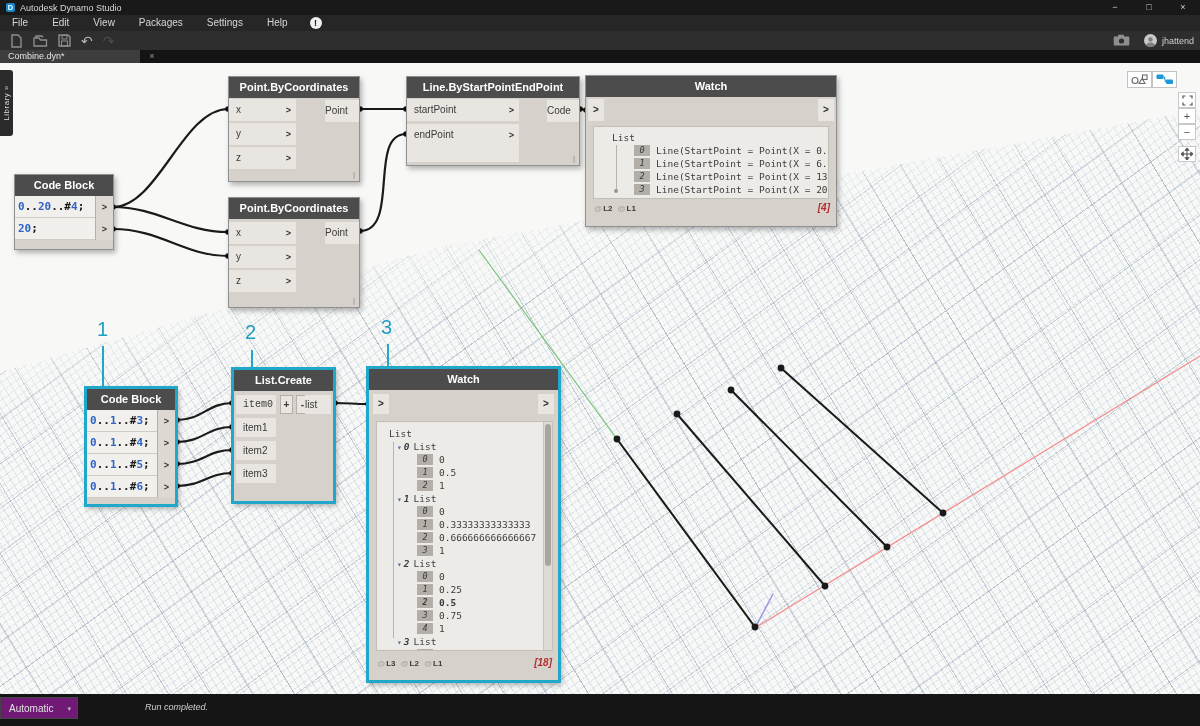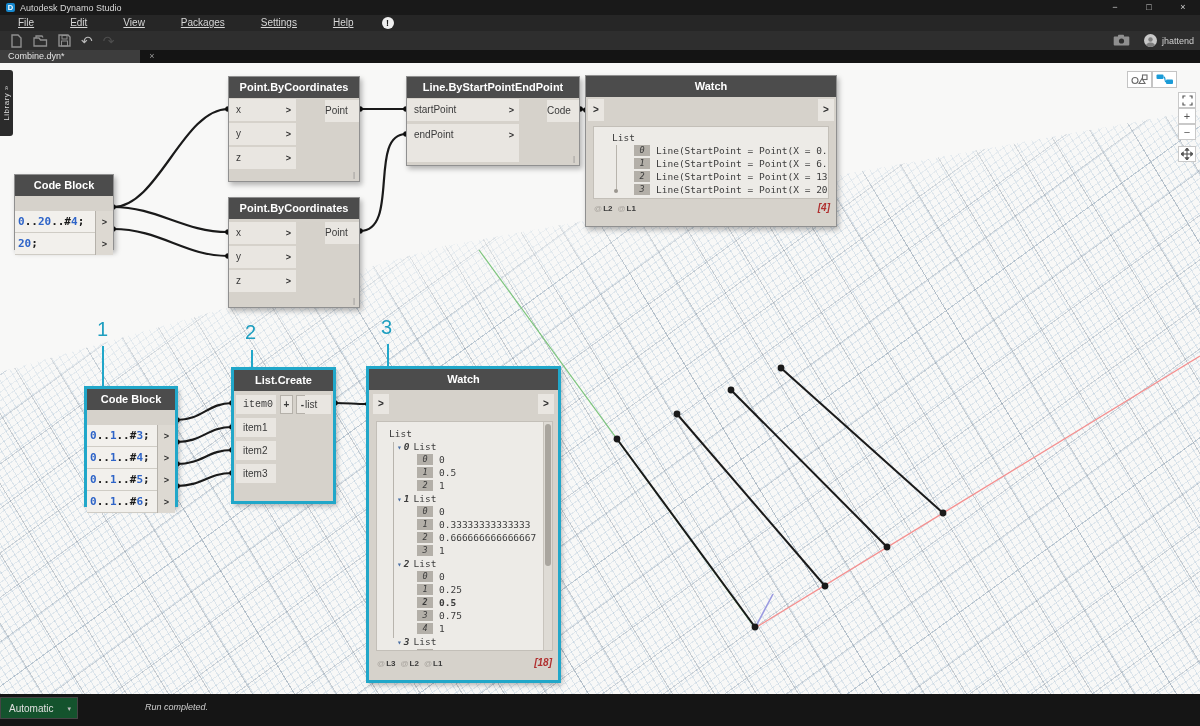--- a/index.html
+++ b/index.html
@@ -7,21 +7,21 @@
        font-family:"Liberation Sans",sans-serif;-webkit-font-smoothing:antialiased;}
   
   .titlebar{position:absolute;left:0;top:0;width:1200px;height:15px;background:#191919;color:#d8d8d8;
             display:flex;align-items:center;font-size:9px;z-index:50;}
   .dlogo{width:9px;height:9px;margin:0 5px 0 6px;background:#1789cf;border-radius:2px;color:#fff;
          font-size:7.5px;font-weight:bold;text-align:center;line-height:9px;}
   .winbtns{position:absolute;right:0;top:0;height:15px;display:flex;}
   .winbtn{width:34px;height:15px;color:#cfcfcf;font-size:9px;text-align:center;line-height:14px;}
   .menubar{position:absolute;left:0;top:15px;width:1200px;height:16px;background:#262626;z-index:50;
            display:flex;align-items:center;color:#d6d6d6;font-size:10px;}
-  .menuitem{padding:0 18px;height:16px;line-height:16px;text-decoration:underline;}
+  .menuitem{padding:0 12px;height:16px;line-height:16px;}
   .infoicon{width:12px;height:12px;background:#efefef;border-radius:50%;color:#1d1d1d;font-weight:bold;
             font-size:9px;text-align:center;line-height:12px;margin-left:10px;}
   .toolbar{position:absolute;left:0;top:31px;width:1200px;height:19px;background:#2e2e2e;z-index:50;
            border-bottom:1px solid #1d1d1d;display:flex;align-items:center;}
   .tbicon{margin-left:10px;display:inline-flex;align-items:center;}
   .tbright{position:absolute;right:6px;top:0;height:19px;display:flex;align-items:center;color:#cfcfcf;font-size:9px;}
   .avatar{width:13px;height:13px;border-radius:50%;background:#c9c9c9;margin:0 5px 0 14px;position:relative;overflow:hidden;}
   .avatar svg{position:absolute;left:1px;top:2px;}
   .tabbar{position:absolute;left:0;top:50px;width:1200px;height:13px;background:#141414;z-index:50;}
   .tab{position:absolute;left:0;top:0;width:140px;height:13px;background:#3d3d3d;color:#e3e3e3;
@@ -45,21 +45,21 @@
   .node{position:absolute;background:#d6d2cb;border:1px solid #909090;z-index:5;
         box-shadow:2px 3px 5px rgba(0,0,0,.28);box-sizing:border-box;}
   .node.selected{border:2px solid #21a7c9;box-shadow:0 0 0 1px #21a7c9,2px 3px 5px rgba(0,0,0,.28);}
   .nhead{position:absolute;left:0;right:0;top:0;height:21px;background:#4c4c4c;color:#fff;
          font-size:11px;font-weight:bold;text-align:center;line-height:21px;white-space:nowrap;overflow:hidden;}
   .inrow{position:absolute;background:#e9e6e1;font-size:10px;color:#3a3a3a;line-height:22px;
          padding-left:7px;box-sizing:border-box;}
   .inrow .pchev{position:absolute;right:5px;top:0;font-size:9px;font-weight:bold;color:#2e2e2e;}
   .outrow{position:absolute;background:#e9e6e1;font-size:10px;color:#3a3a3a;line-height:22px;
           text-align:right;padding-right:18px;box-sizing:border-box;}
-  .coderow{position:absolute;background:#f2f0ec;border-bottom:1px solid #cfccc5;box-sizing:border-box;margin-top:15px;}
+  .coderow{position:absolute;background:#f2f0ec;border-bottom:1px solid #cfccc5;box-sizing:border-box;}
   .code-text{position:absolute;left:3px;top:0;right:18px;font-family:"DejaVu Sans Mono",monospace;
              font-size:11px;font-weight:bold;color:#1a1a1a;line-height:22px;white-space:nowrap;overflow:hidden;}
   .cnum{color:#2e64c8;}
   .codeport{position:absolute;right:0;top:0;width:17px;height:22px;background:#ddd9d2;
             border-left:1px solid #b5b1aa;text-align:center;line-height:22px;font-size:9px;font-weight:bold;color:#2e2e2e;}
   .resize-glyph{position:absolute;right:4px;bottom:2px;font-size:8px;color:#8a8a8a;}
   .ioport{position:absolute;width:16px;height:22px;background:#e9e6e1;text-align:center;
           line-height:22px;font-size:10px;font-weight:bold;color:#2e2e2e;}
   .wcontent{position:absolute;background:#edebe7;border:1px solid #c3bfb8;overflow:hidden;box-sizing:border-box;}
   .wlist{font-family:"DejaVu Sans Mono",monospace;font-size:9.5px;color:#3c3c3c;line-height:13px;white-space:nowrap;}
@@ -87,21 +87,21 @@
   .librarytab span{writing-mode:vertical-rl;transform:rotate(180deg);color:#ddd;font-size:8px;letter-spacing:.5px;}
   .viewbtns{position:absolute;right:23px;top:71px;display:flex;z-index:20;}
   .vbtn{width:23px;height:15px;background:#fff;border:1px solid #c4c4c4;display:flex;align-items:center;justify-content:center;}
   .zoomstack{position:absolute;right:4px;top:92px;width:18px;z-index:20;}
   .zbtn{width:18px;height:16px;background:#fff;border:1px solid #c9c9c9;box-sizing:border-box;margin-bottom:0;
         display:flex;align-items:center;justify-content:center;font-size:11px;color:#555;}
   .panbtn{position:absolute;right:4px;top:146px;width:18px;height:16px;background:#fff;border:1px solid #c9c9c9;
           box-sizing:border-box;display:flex;align-items:center;justify-content:center;z-index:20;}
   
   .statusbar{position:absolute;left:0;top:694px;width:1200px;height:32px;background:#151515;z-index:50;}
-  .runmode{position:absolute;left:0;top:3px;width:78px;height:22px;background:#14532d;border:1px solid #454545;
+  .runmode{position:absolute;left:0;top:3px;width:78px;height:22px;background:#701a75;border:1px solid #454545;
            color:#e0e0e0;font-size:10px;line-height:22px;padding-left:8px;box-sizing:border-box;}
   .runmode .caret{position:absolute;right:6px;top:0;font-size:7px;line-height:22px;color:#bbb;}
   .runmsg{position:absolute;left:145px;top:8px;color:#cfcfcf;font-size:9px;font-style:italic;}
 </style>
 </head>
 <body>
 
 <div id="app">
 
   <div class="canvas">

